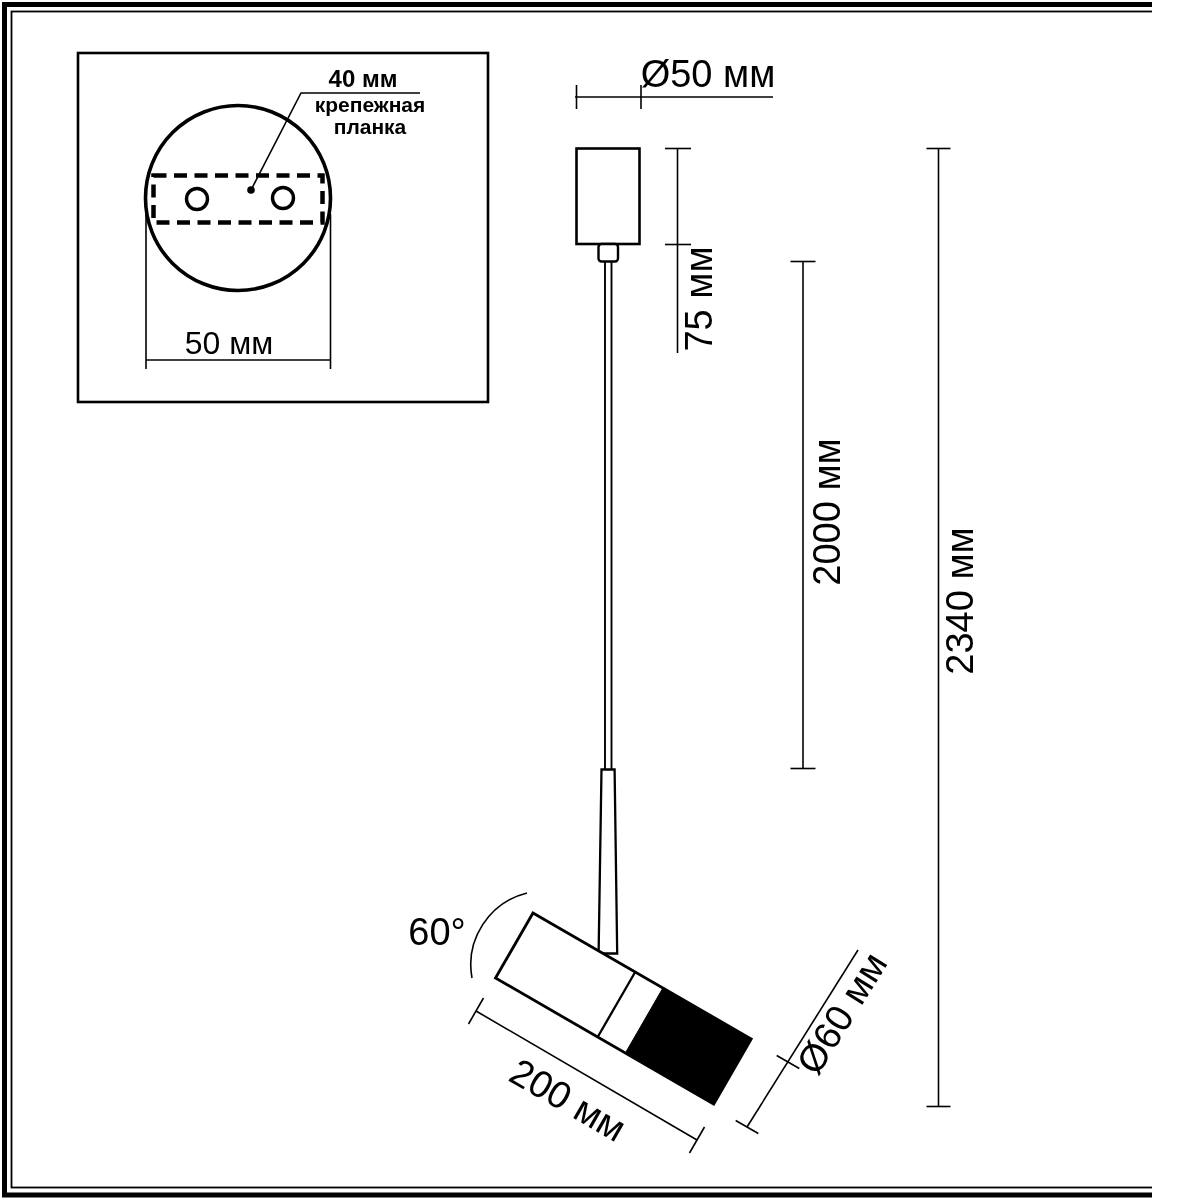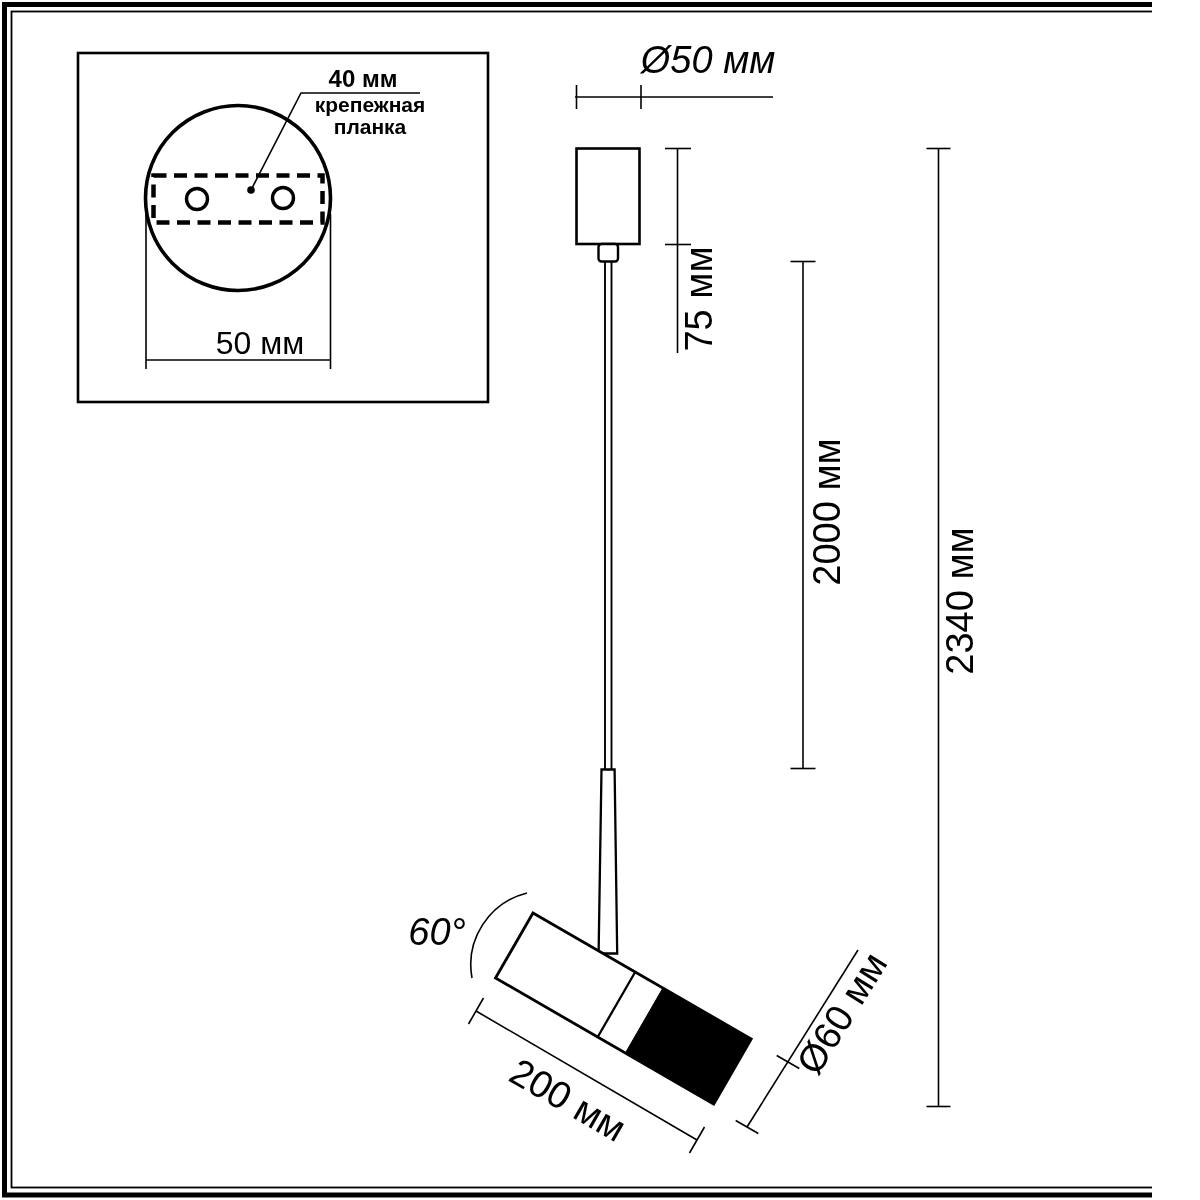--- a/index.html
+++ b/index.html
@@ -77,29 +77,29 @@
     <line x1="776.7" y1="1055.5" x2="799.3" y2="1068.5" stroke="#000" stroke-width="1.6"></line>
   </svg>
 
   <div class="t note" style="left:363px; top:79px; transform:translate(-50%,-50%);">40 мм</div>
 
   <div class="t plate-label" style="left:364px; top:116px; transform:translate(-50%,-50%);">
     <div>крепежная</div>
     <div>планка</div>
   </div>
 
-  <div class="t small-dim" style="left:229px; top:343px; transform:translate(-50%,-50%);margin-left:31px;">50 мм</div>
+  <div class="t small-dim" style="left:229px; top:343px; transform:translate(-50%,-50%);">50 мм</div>
 
-  <div class="t dim" style="left:708px; top:60px; transform:translate(-50%,-50%);font-style:italic;">Ø50 мм</div>
+  <div class="t dim" style="left:708px; top:74px; transform:translate(-50%,-50%);">Ø50 мм</div>
 
   <div class="t dim" style="left:699px; top:299px; transform:translate(-50%,-50%) rotate(-90deg);">75 мм</div>
 
   <div class="t dim" style="left:827px; top:512px; transform:translate(-50%,-50%) rotate(-90deg);">2000 мм</div>
 
   <div class="t dim" style="left:960px; top:601px; transform:translate(-50%,-50%) rotate(-90deg);">2340 мм</div>
 
-  <div class="t dim" style="left:437px; top:932px; transform:translate(-50%,-50%);font-style:italic;">60°</div>
+  <div class="t dim" style="left:437px; top:932px; transform:translate(-50%,-50%);">60°</div>
 
   <div class="t dim" style="left:568px; top:1100px; transform:translate(-50%,-50%) rotate(30deg);">200 мм</div>
 
   <div class="t dim" style="left:842px; top:1013px; transform:translate(-50%,-50%) rotate(-58deg);">Ø60 мм</div>
 
 </div>
 
 </body></html>

